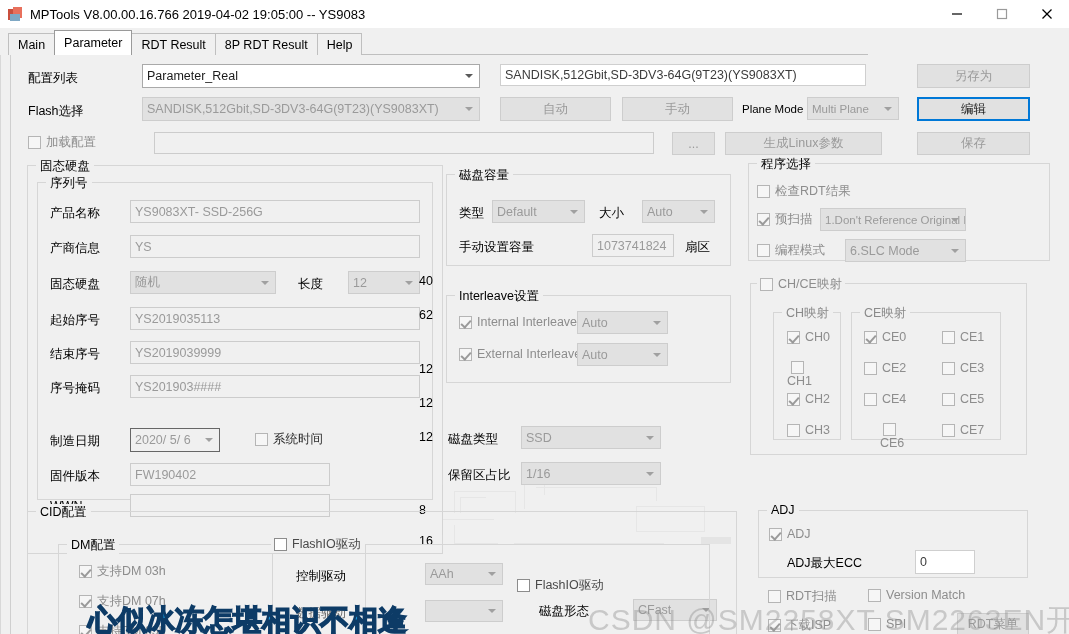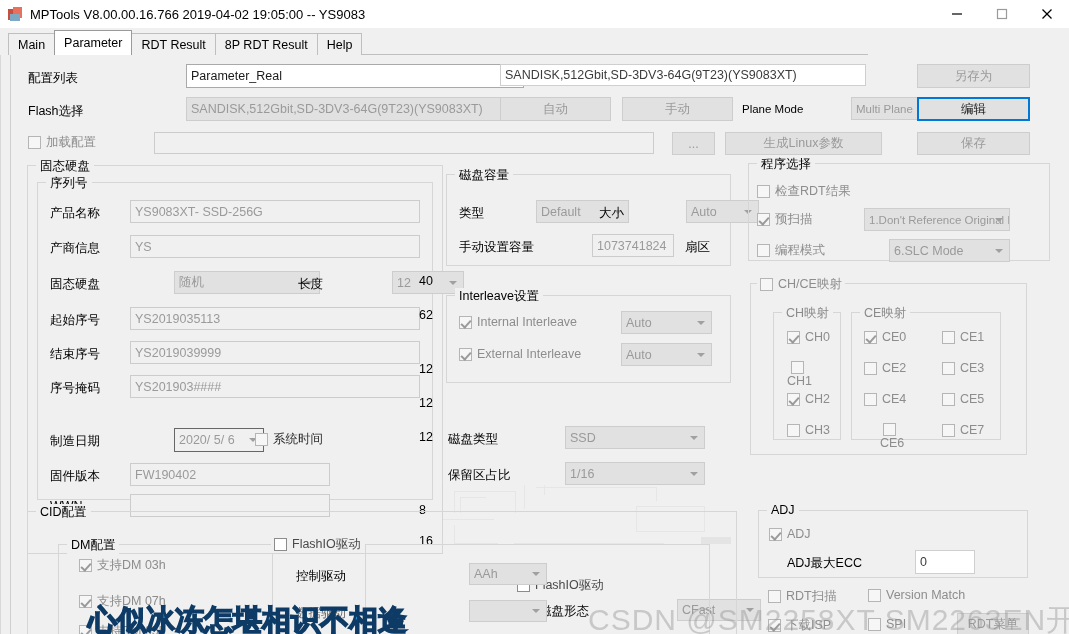--- a/index.html
+++ b/index.html
@@ -65,21 +65,21 @@
     font-size:12.5px;color:#9a9a9a;
     display:flex;align-items:center;padding:0 4px;
     font-family:"Liberation Sans",sans-serif;
     white-space:nowrap;overflow:hidden;
   }
   .tbox.white{background:#ffffff;border:1px solid #cfcfcf;color:#3c3c3c;}
 
   .combo{
     position:absolute;background:#e1e1e1;border:1px solid #cdcdcd;
     font-size:12.5px;color:#9a9a9a;
-    display:flex;align-items:center;padding:0 4px;white-space:nowrap;overflow:hidden;margin-left:44px;
+    display:flex;align-items:center;padding:0 4px;white-space:nowrap;overflow:hidden;
   }
   .combo.enabled{background:#ffffff;border:1px solid #a9a9a9;color:#1a1a1a;}
   .combo .arw{
     position:absolute;right:6px;top:50%;margin-top:-2px;
     width:0;height:0;border-left:4px solid transparent;border-right:4px solid transparent;
     border-top:4px solid #a0a0a0;
   }
   .combo.enabled .arw{border-top-color:#5a5a5a;}
 
   .btn{
@@ -489,21 +489,21 @@
   </div>
   <div class="btn" style="left:946px;top:558px;width:72px;height:23px;">
     <span>RDT菜单</span>
   </div>
 
   <div class="group" style="left:16px;top:456px;width:710px;height:130px;">
     <span class="gtitle">CID配置</span>
 
     <div class="group" style="left:30px;top:32px;width:215px;height:96px;">
       <span class="gtitle">DM配置</span>
-      <div class="cb on dim" style="left:20px;top:12px;justify-content:space-between;">
+      <div class="cb on dim" style="left:20px;top:18px;justify-content:space-between;">
         <span class="box"></span>
         <span class="ctxt">支持DM 03h</span>
       </div>
       <div class="cb on dim" style="left:20px;top:48px;">
         <span class="box"></span>
         <span class="ctxt">支持DM 07h</span>
       </div>
       <div class="cb on dim" style="left:20px;top:78px;">
         <span class="box"></span>
         <span class="ctxt">支持DM 05h</span>

